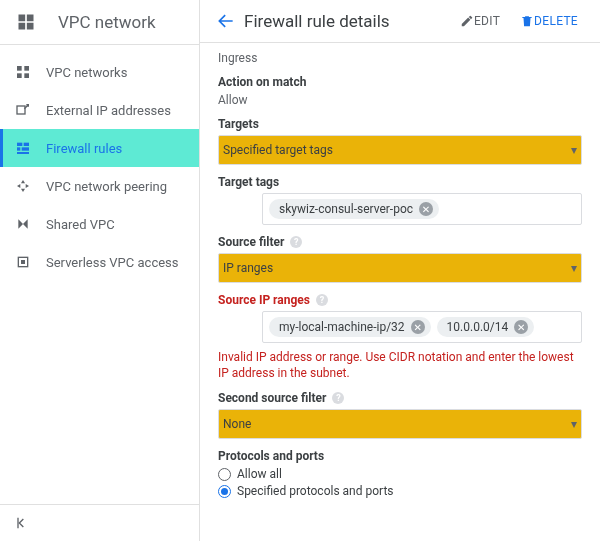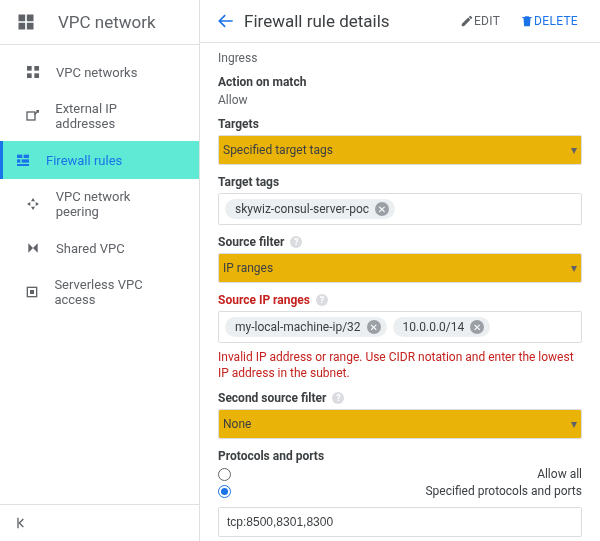--- a/index.html
+++ b/index.html
@@ -4,44 +4,44 @@
 <style>
   * { box-sizing: border-box; margin: 0; padding: 0; }
   body { font-family: Roboto, "Helvetica Neue", Arial, sans-serif; font-size: 13px; color: #212121; background: #fff; width: 600px; height: 541px; overflow: hidden; }
   .app { display: flex; height: 100%; }
 
   
   .sidebar { width: 200px; border-right: 1px solid #e0e0e0; display: flex; flex-direction: column; }
   .sidebar-header { display: flex; align-items: center; gap: 22px; padding: 12px 16px; border-bottom: 1px solid #e0e0e0; }
   .sidebar-header .prod-title { font-size: 17px; color: #5f6368; }
   .nav { flex: 1; padding-top: 8px; }
-  .nav-item { display: flex; align-items: center; gap: 14px; padding: 10px 24px; color: #5f6368; font-size: 13px; cursor: pointer; }
+  .nav-item { display: flex; align-items: center; gap: 14px; padding: 10px 14px; color: #5f6368; font-size: 13px; cursor: pointer; }
   .nav-item.active { color: #1a73e8; background: #5eead4; border-left: 3px solid #1a73e8; padding-left: 11px; }
   .nav-item .nav-icon { width: 18px; height: 18px; display: flex; align-items: center; justify-content: center; }
   .sidebar-footer { padding: 10px 14px; border-top: 1px solid #e0e0e0; }
 
   
   .main { flex: 1; display: flex; flex-direction: column; overflow: hidden; }
   .topbar { display: flex; align-items: center; gap: 8px; padding: 10px 16px; border-bottom: 1px solid #e0e0e0; }
   .topbar .title { font-size: 17px; color: #3c4043; flex: 1; }
   .topbar .action { display: flex; align-items: center; font-size: 12px; color: #5f6368; cursor: pointer; padding: 4px 6px; text-transform: uppercase; letter-spacing: .3px; }
   .topbar .action.primary { color: #1a73e8; }
   .back-arrow { color: #1a73e8; cursor: pointer; width: 20px; display:flex; align-items:center; }
 
   .content { padding: 8px 18px 14px 18px; overflow-y: auto; font-size: 12px; color: #3c4043; }
   .field-val { color: #5f6368; margin-bottom: 10px; }
   .label { font-size: 12px; font-weight: 700; color: #3c4043; margin-top: 10px; margin-bottom: 4px; display:flex; align-items:center; gap:6px; }
   .label.err { color: #c5221f; }
   .select { border: 1px solid #dadce0; border-radius: 2px; padding: 7px 4px; background: #eab308; display:flex; justify-content:space-between; align-items:center; cursor:pointer; font-size:12px; color:#3c4043; }
   .select .caret { color:#5f6368; }
-  .chipbox { border:1px solid #dadce0; border-radius:2px; padding:5px 6px; display:flex; gap:6px; flex-wrap:wrap; }
+  .chipbox { border:1px solid #dadce0; border-radius:2px; padding:5px 6px; display:flex; gap:6px; flex-wrap:wrap;margin-left:44px; }
   .chip { background:#eceff1; border-radius:12px; padding:3px 6px 3px 10px; display:flex; align-items:center; gap:6px; font-size:12px; color:#3c4043; }
   .chip .x { background:#9aa0a6; color:#fff; border-radius:50%; width:14px; height:14px; display:flex; align-items:center; justify-content:center; font-size:10px; cursor:pointer; }
   .error-text { color:#c5221f; font-size:12px; line-height:1.35; margin-top:6px; }
-  .radio-row { display:flex; align-items:center; gap:6px; margin:3px 0; font-size:12px; color:#3c4043;justify-content:space-between; }
+  .radio-row { display:flex; align-items:center; gap:6px; margin:3px 0; font-size:12px; color:#3c4043; }
   .radio { width:13px; height:13px; border:1px solid #5f6368; border-radius:50%; display:inline-flex; align-items:center; justify-content:center; }
   .radio.checked { border-color:#1a73e8; }
   .radio.checked::after { content:""; width:7px; height:7px; background:#1a73e8; border-radius:50%; }
   .textinput { border:1px solid #dadce0; border-radius:2px; padding:7px 8px; font-size:12px; color:#3c4043; width:100%; }
   .help-icon { width:12px; height:12px; border-radius:50%; background:#dadce0; color:#fff; font-size:9px; display:inline-flex; align-items:center; justify-content:center; }
 
   svg { display:block; }
 </style>
 </head>
 <body>
@@ -205,21 +205,20 @@
 
       <div class="label">Protocols and ports</div>
       <div class="radio-row">
         <span class="radio"></span>
         <span>Allow all</span>
       </div>
       <div class="radio-row">
         <span class="radio checked"></span>
         <span>Specified protocols and ports</span>
       </div>
-      <input class="textinput" style="margin-top: 6px;" value="tcp:8500,8301,8300">
 
       
 
       
 
       
     </div>
   </div>
 </div>
 

